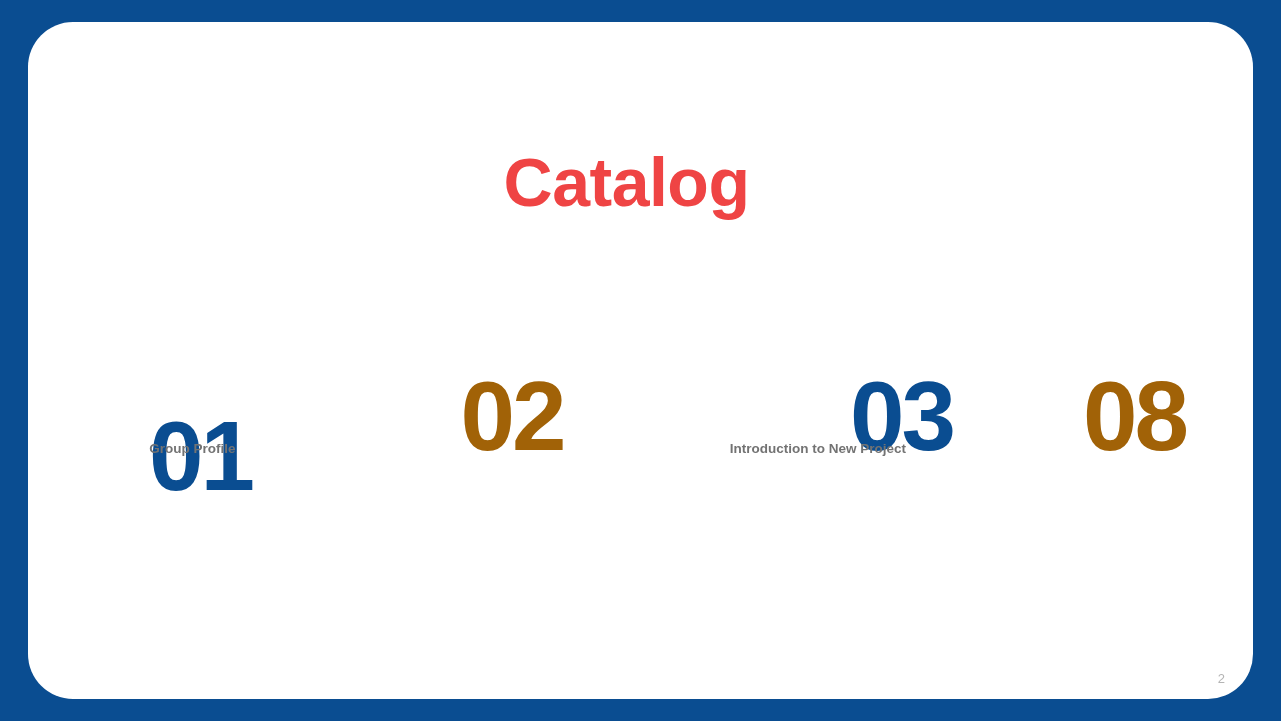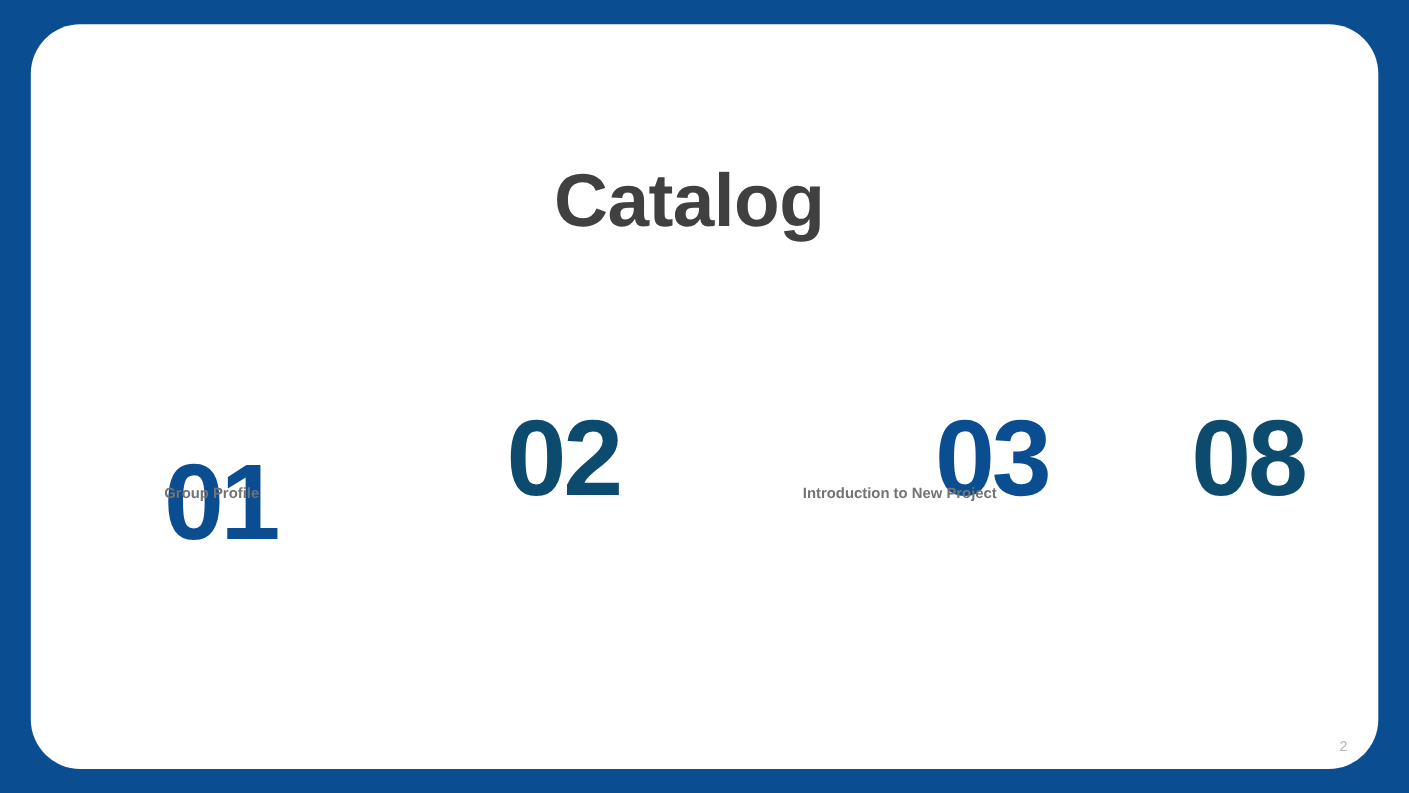--- a/index.html
+++ b/index.html
@@ -28,21 +28,21 @@
   }
 
   
   #title {
     position:absolute;
     left:0; top:126px;
     width:1197px;               
     text-align:center;
     font-size:68px;
     font-weight:bold;
-    color:#404040;
+    color:#ef4444;
     letter-spacing:-0.5px;
     line-height:1;
     white-space:nowrap;
   }
 
   
   #items {
     position:absolute;
     left:0; top:345px;
     width:1225px;
@@ -63,21 +63,21 @@
     text-align:center;
     font-size:98px;
     font-weight:bold;
     line-height:1;
     letter-spacing:-3px;
     white-space:nowrap;
     user-select:none;
   }
 
   .item-number.blue { color:#0A4D91; }
-  .item-number.pink { color:#0c4a6e; }
+  .item-number.pink { color:#a16207; }
 
   
   .item-label {
     position:absolute;
     top:75px;
     width:100%;
     text-align:center;
     font-size:13.5px;
     font-weight:bold;
     color:#737373;

